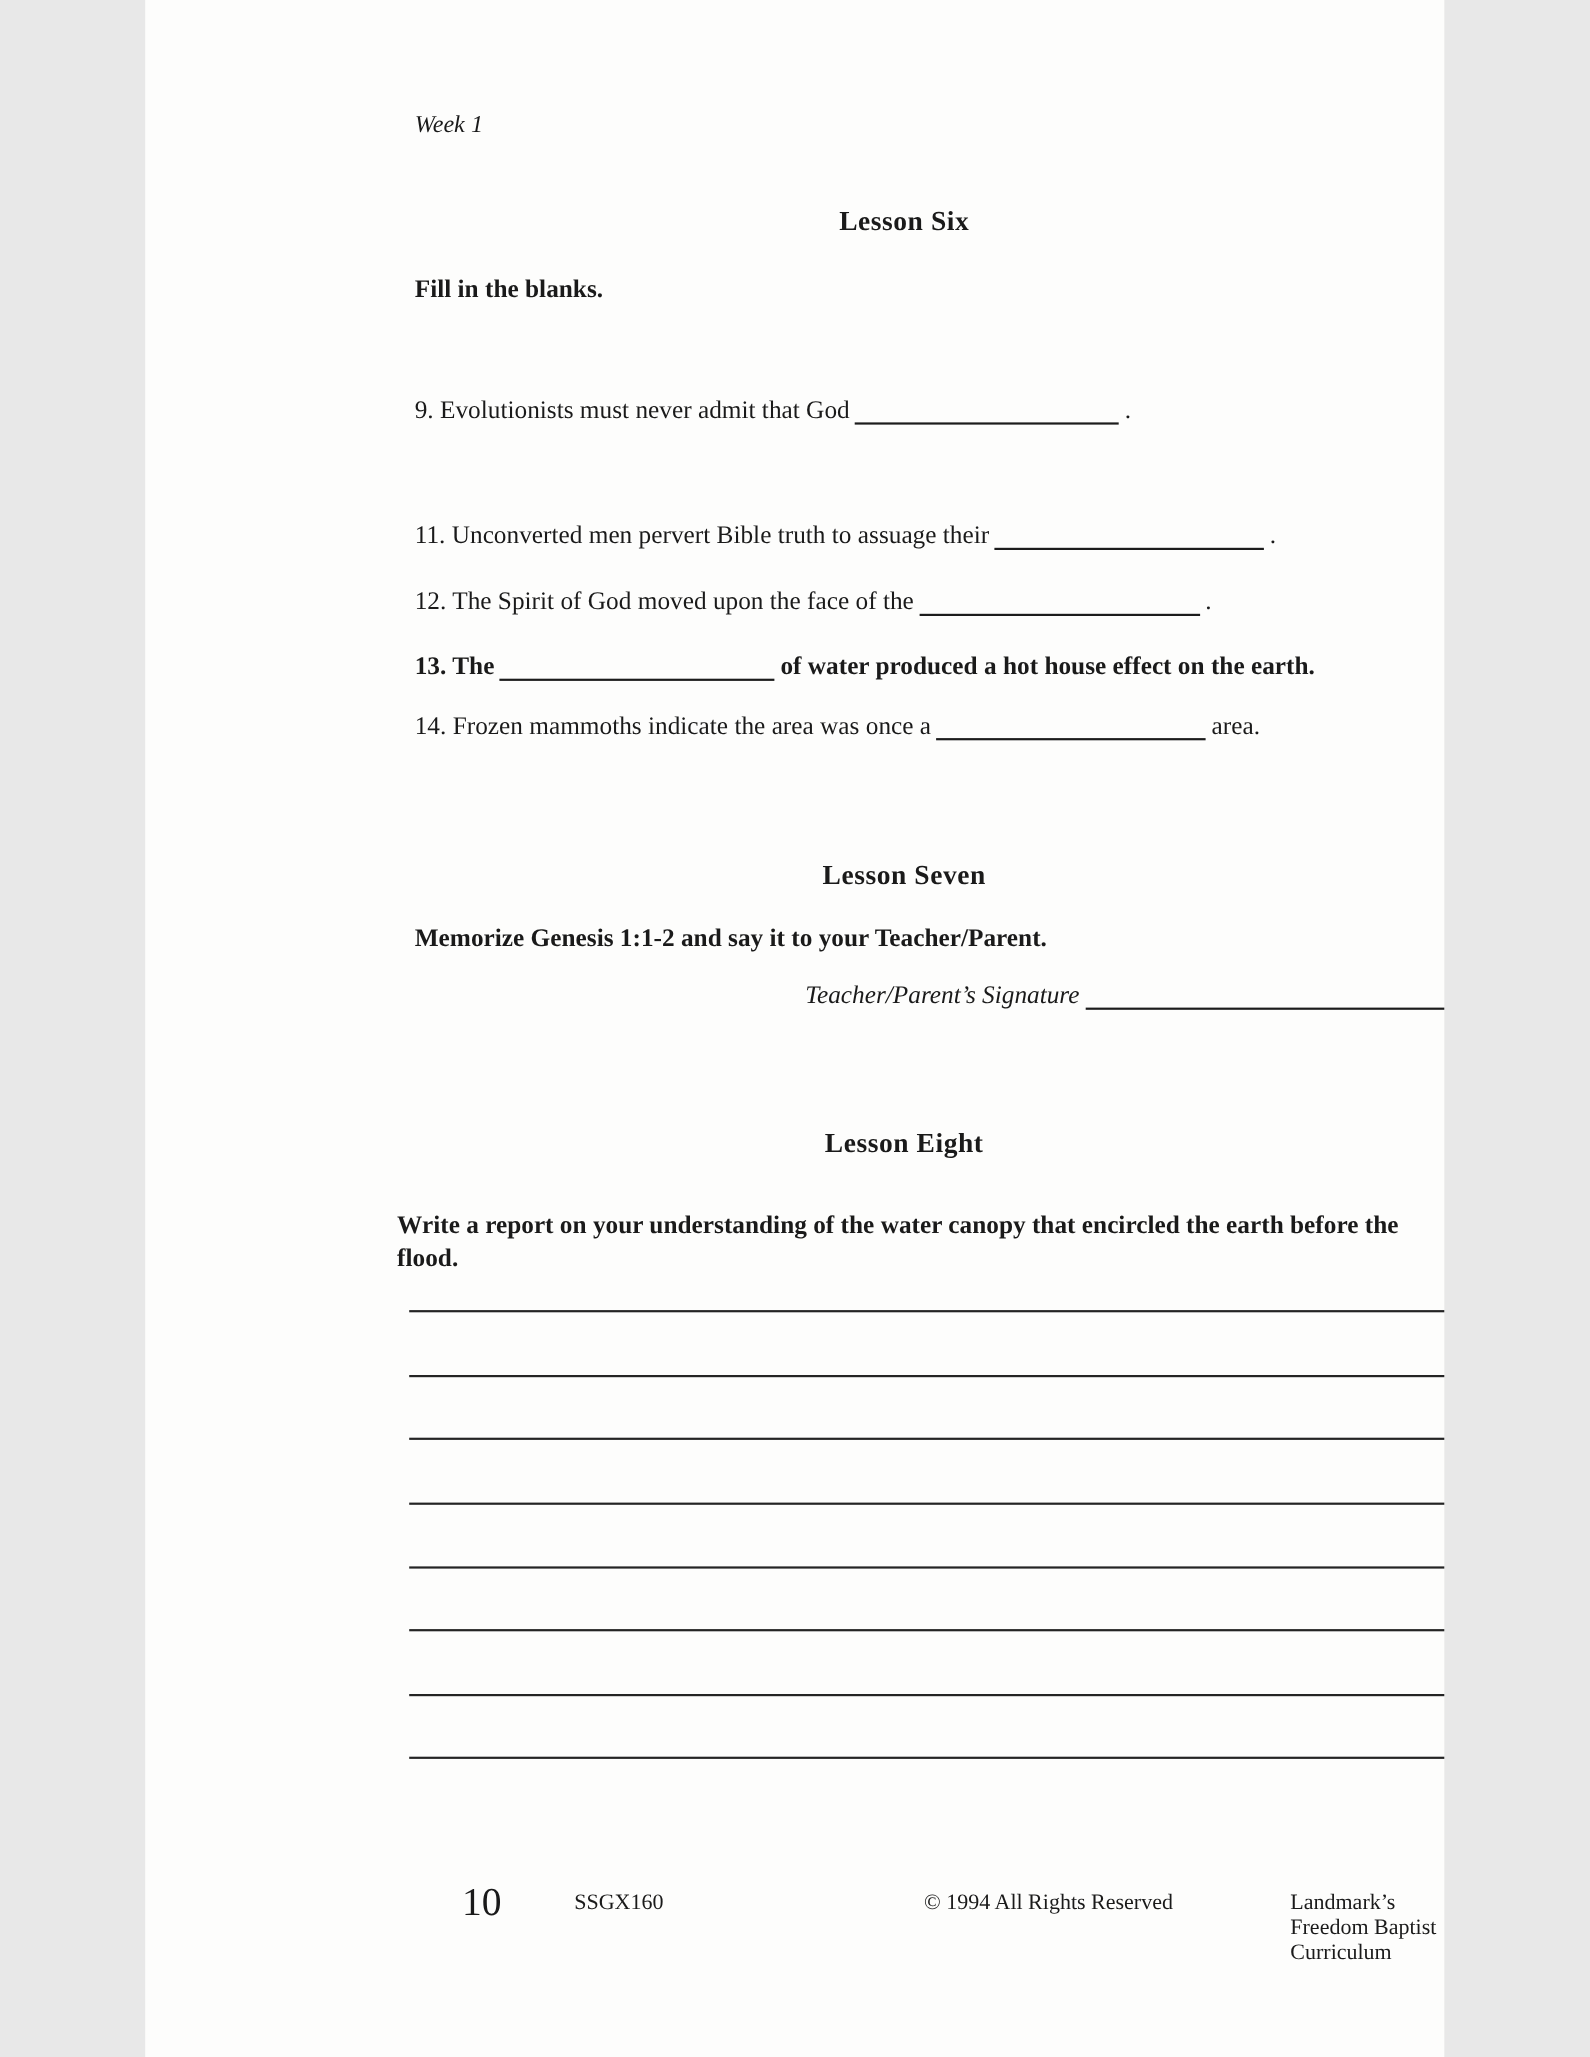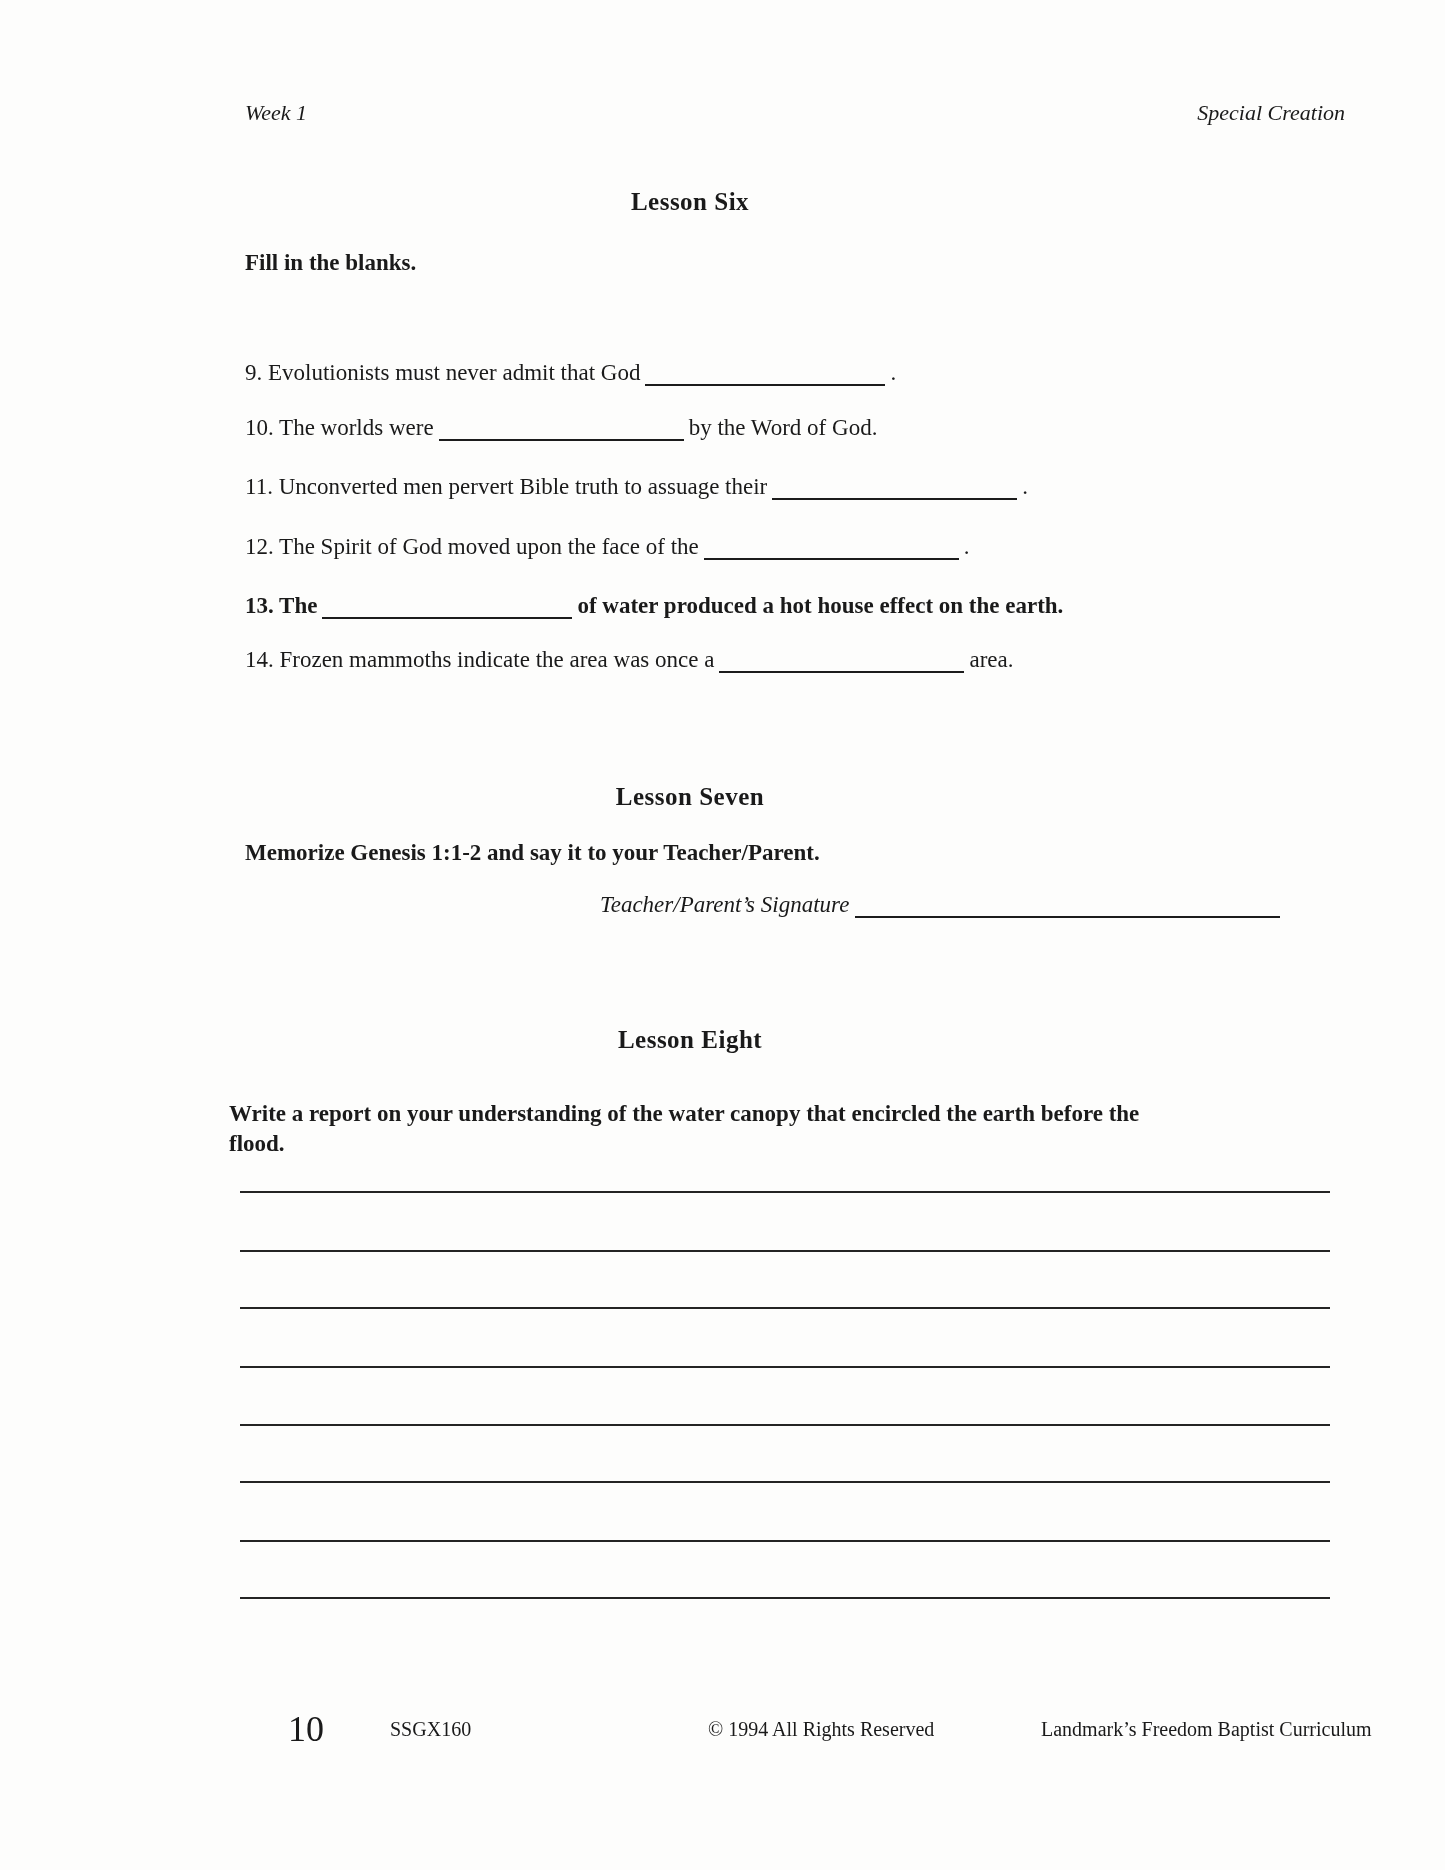--- a/index.html
+++ b/index.html
@@ -1,18 +1,18 @@
 <!DOCTYPE html>
 <html><head>
 <meta charset="utf-8">
 <style>
   html,body{margin:0;padding:0;background:#e8e8e8;}
   .page{
     position:relative;
-    width:1445px;height:1870px;
+    width:1181px;height:1870px;
     margin:0 auto;
     background:#fdfdfc;
     color:#1a1a1a;
     font-family:"Liberation Serif","DejaVu Serif",serif;
     overflow:hidden;
   }
   .abs{position:absolute;}
   .header-row{
     top:100px;left:245px;width:1100px;
     display:flex;justify-content:space-between;
@@ -56,24 +56,20 @@
 
   <div class="abs lesson-title" style="top:188px;">Lesson Six</div>
   <div class="abs bold-line" style="top:250px;left:245px;">Fill in the blanks.</div>
 
 
   <div class="abs q-row" style="top:360px;">
     <span>9.</span>
     <span>Evolutionists must never admit that God</span><span class="blank" style="width:240px;"></span><span>.</span>
   </div>
 
-  <div class="abs q-row" style="top:415px;">
-    <span>10.</span>
-    <span>The worlds were</span><span class="blank" style="width:245px;"></span><span>by the Word of God.</span>
-  </div>
 
   <div class="abs q-row" style="top:474px;">
     <span>11.</span>
     <span>Unconverted men pervert Bible truth to assuage their</span><span class="blank" style="width:245px;"></span><span>.</span>
   </div>
 
   <div class="abs q-row" style="top:534px;">
     <span>12.</span>
     <span>The Spirit of God moved upon the face of the</span><span class="blank" style="width:255px;"></span><span>.</span>
   </div>

